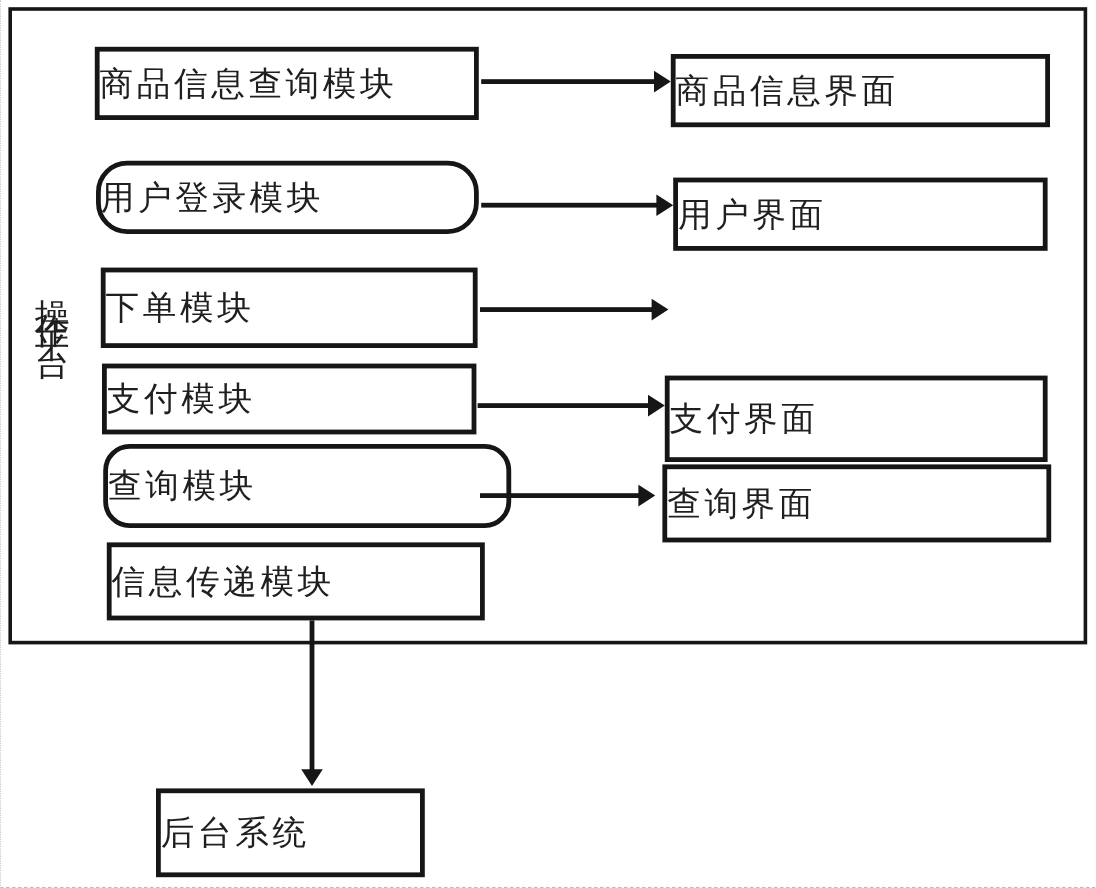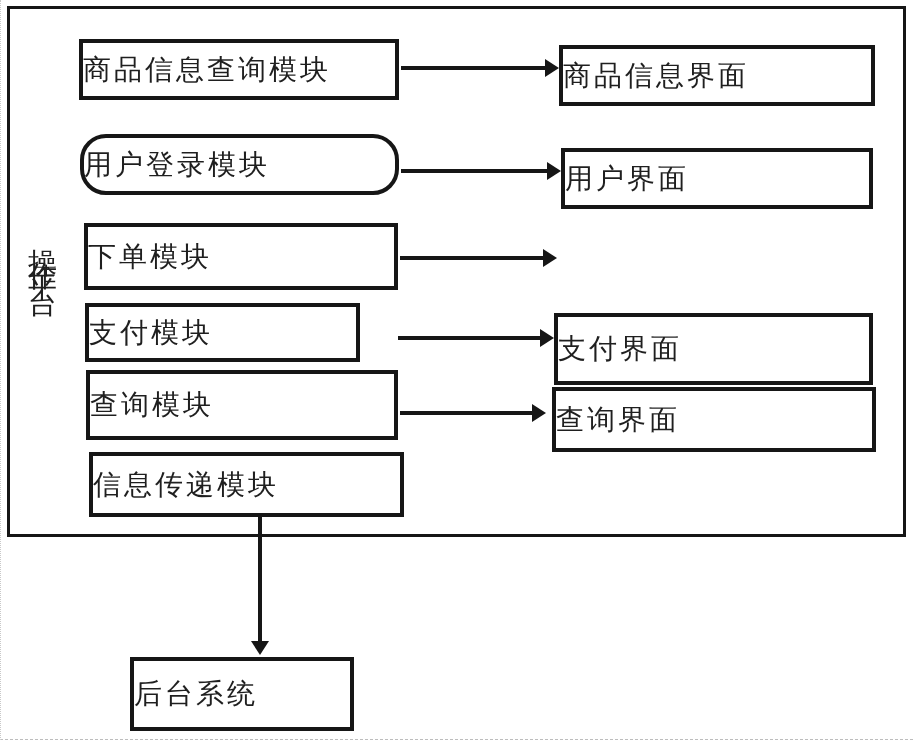--- a/index.html
+++ b/index.html
@@ -69,22 +69,22 @@
     bottom: -12px; left: -7px;
     width: 0; height: 0;
     border-top: 14px solid #161616;
     border-left: 9px solid transparent;
     border-right: 9px solid transparent;
   }
   
   .m1 { left: 78px;  top: 39px;  width: 320px; height: 61px; }
   .m2 { left: 79px;  top: 134px; width: 319px; height: 61px; border-radius: 26px; }
   .m3 { left: 83px;  top: 223px; width: 314px; height: 67px; }
-  .m4 { left: 84px;  top: 303px; width: 275px; height: 59px; }
-  .m5 { left: 85px;  top: 370px; width: 312px; height: 70px; }
+  .m4 { left: 84px;  top: 303px; width: 312px; height: 59px; }
+  .m5 { left: 85px;  top: 370px; width: 340px; height: 70px; border-radius: 22px; }
   .m6 { left: 88px;  top: 452px; width: 315px; height: 65px; }
   
   .i1 { left: 558px; top: 45px;  width: 316px; height: 61px; }
   .i2 { left: 560px; top: 148px; width: 312px; height: 61px; }
   .i3 { left: 556px; top: 233px; width: 309px; height: 58px; }
   .i4 { left: 553px; top: 313px; width: 319px; height: 72px; }
   .i5 { left: 551px; top: 387px; width: 324px; height: 65px; }
   
   .backend { left: 129px; top: 657px; width: 224px; height: 74px; }
   

